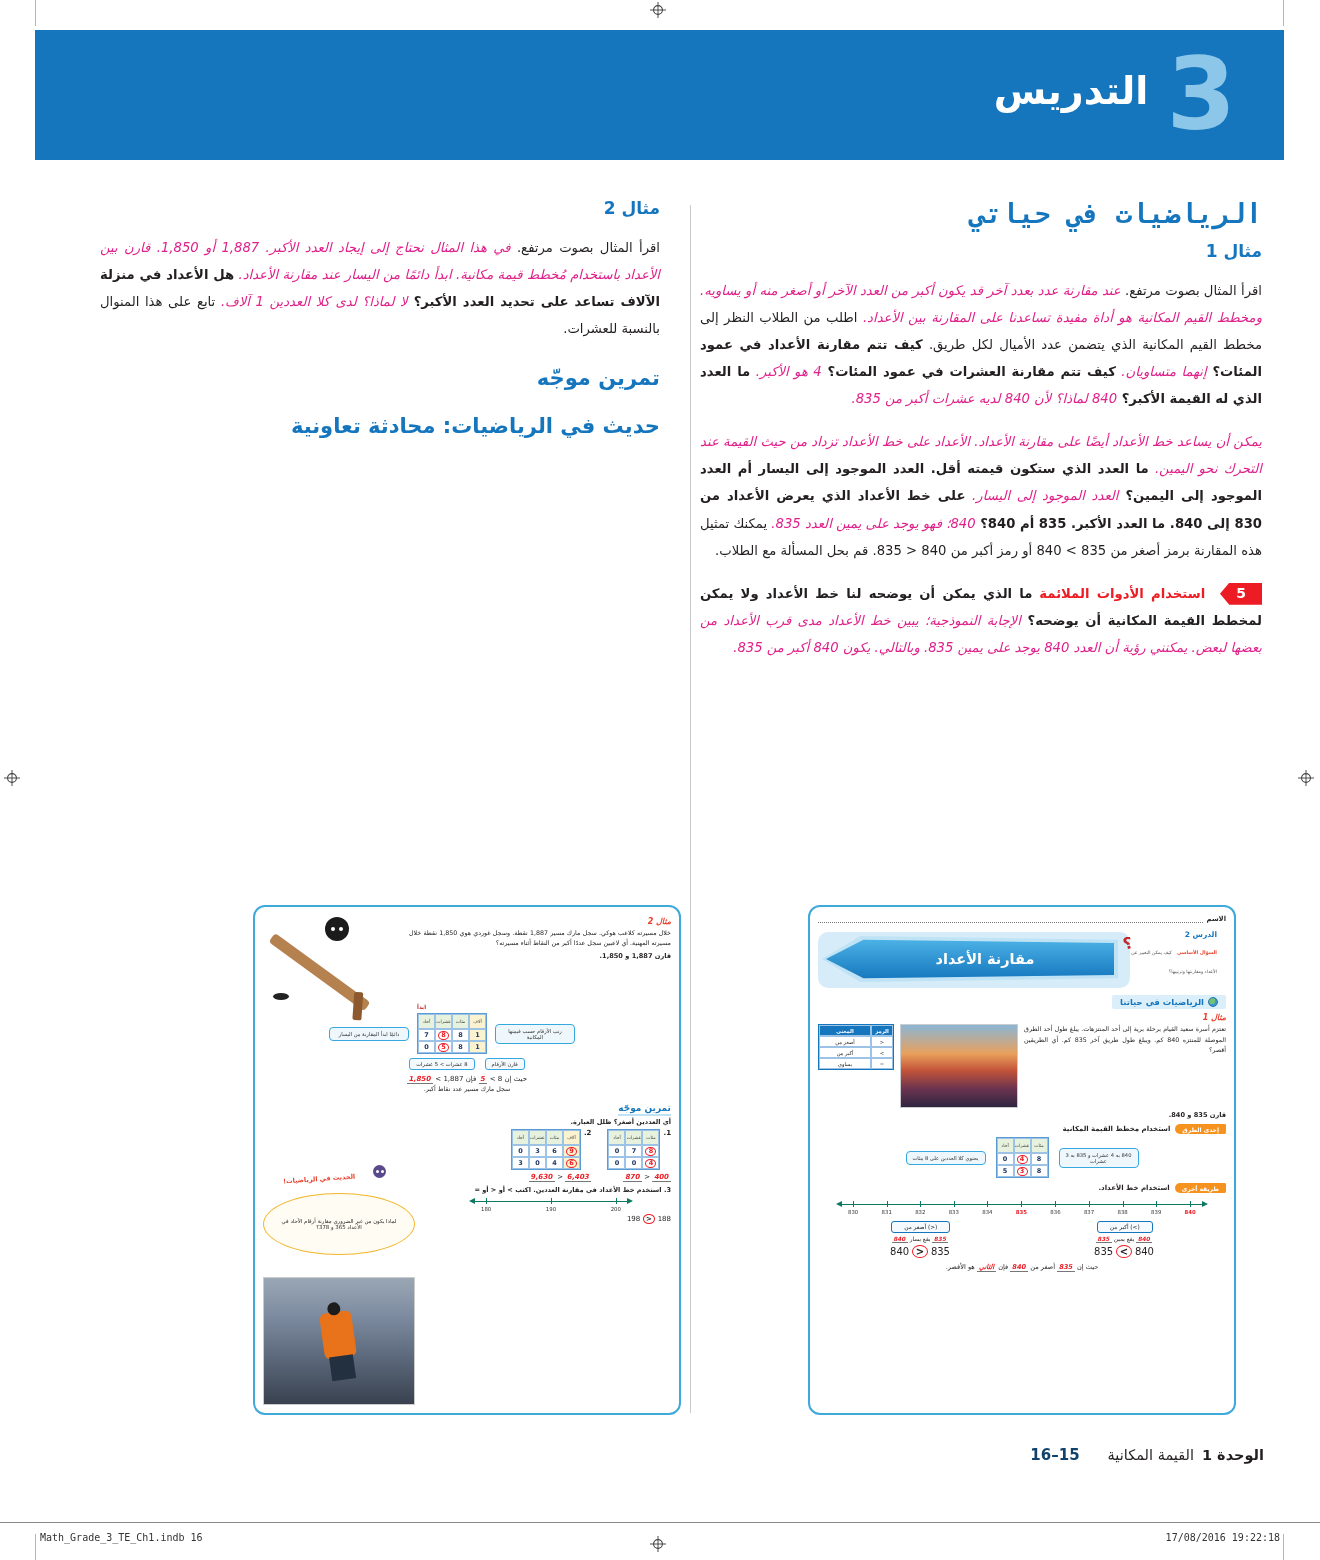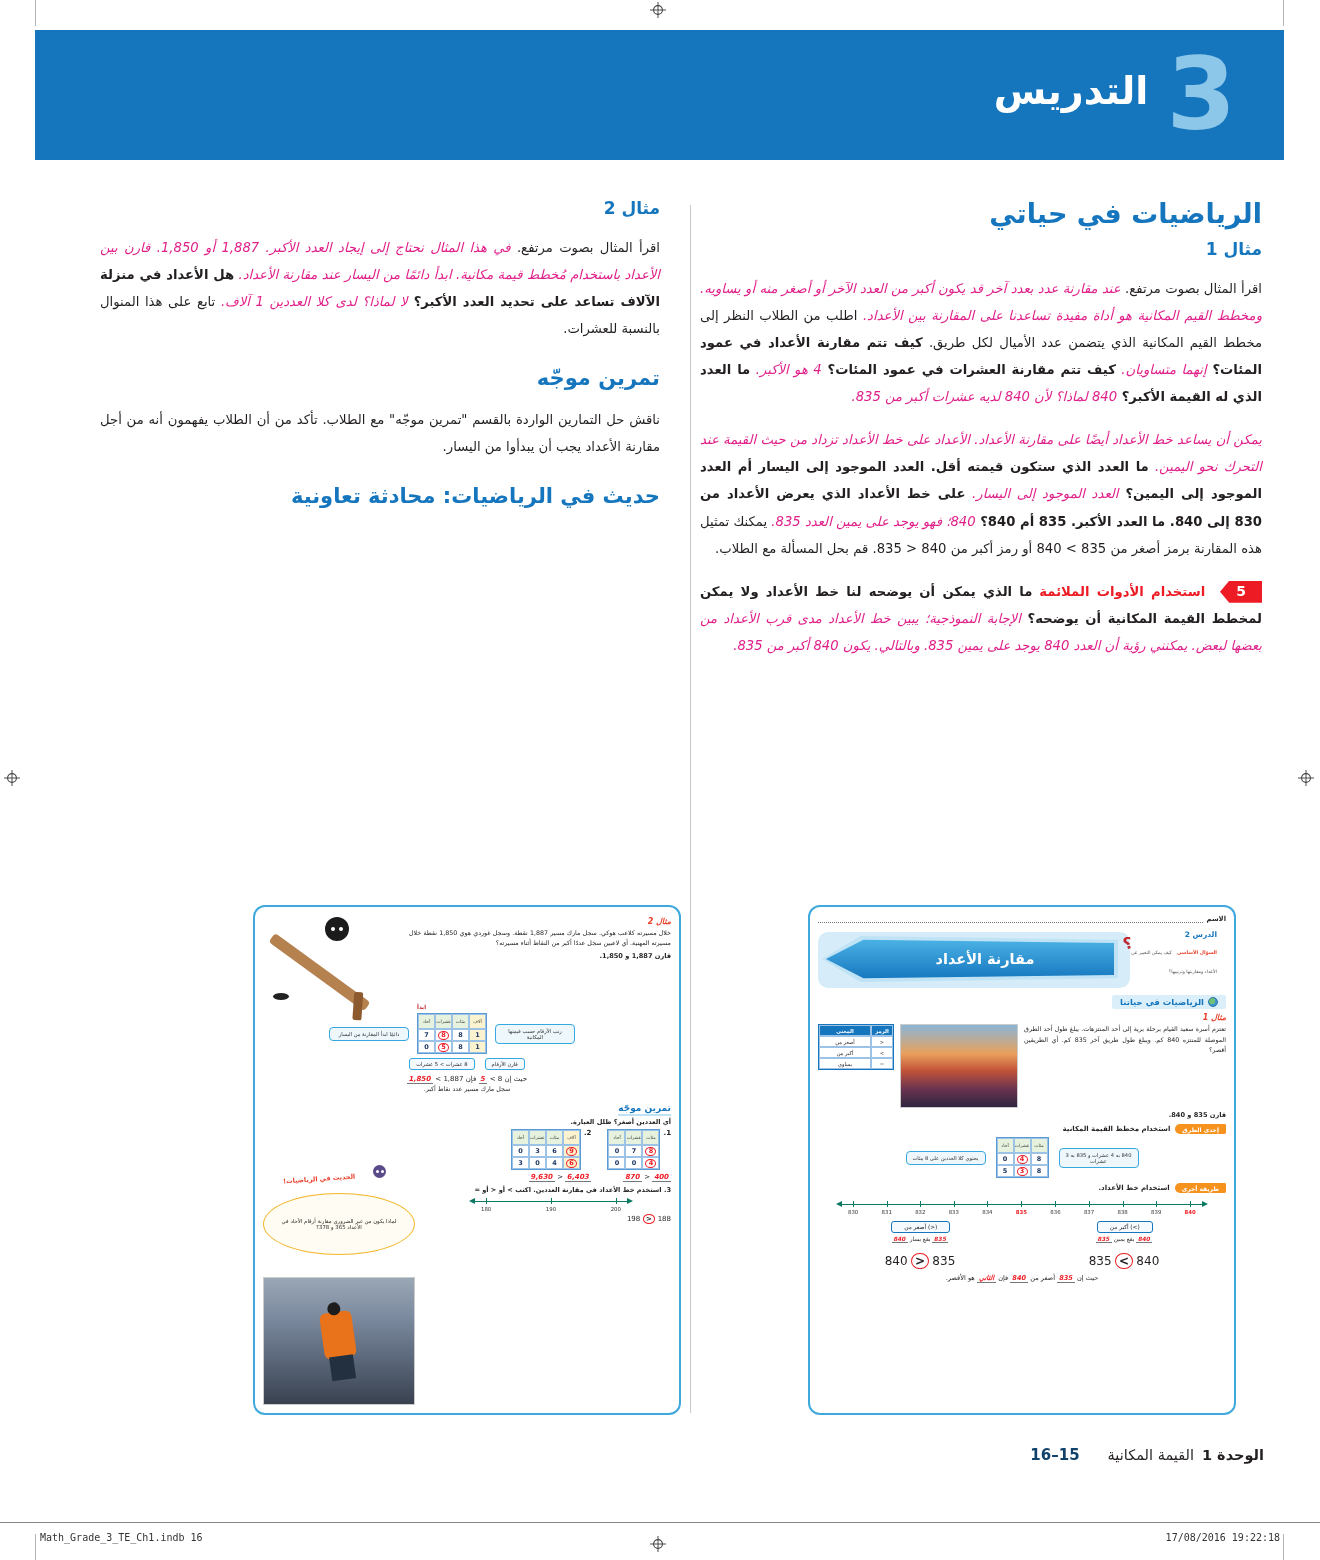--- a/index.html
+++ b/index.html
@@ -23,21 +23,21 @@
   .band-inner { position:absolute; right:48px; top:0; bottom:0; display:flex; align-items:center; gap:18px; direction:rtl; }
   .band-num { font-size:100px; font-weight:bold; color:#8cc6e9; line-height:.9; }
   .band-title { font-size:38px; font-weight:bold; color:#fff; padding-bottom:8px; }
 
   .v-divider { position:absolute; left:690px; top:205px; height:1208px; width:1px; background:#c9c9c9; }
 
   
   .col { position:absolute; top:198px; direction:rtl; text-align:justify; }
   .col-right { right:58px; width:562px; }
   .col-left { left:100px; width:560px; }
-  .h-main { font-size:27px; font-weight:bold; color:#1576be; margin-bottom:10px; }
+  .h-main { font-size:27px; font-weight:bold; color:#1576be; margin-bottom:10px;font-family:Liberation Mono, monospace; }
   .h-ex { font-size:17px; font-weight:bold; color:#1576be; margin-bottom:12px; }
   .h-sec { font-size:21px; font-weight:bold; color:#1576be; margin:24px 0 10px; }
   .para { font-size:13.2px; line-height:2.05; margin-bottom:16px;margin-top:16px; }
   .badge-para { margin-top:4px; }
   .badge { display:inline-flex; align-items:center; justify-content:center; width:42px; height:22px;
            background:#ed1c24; color:#fff; font-weight:bold; font-size:14px;
            clip-path:polygon(0 50%, 22% 0, 100% 0, 100% 100%, 22% 100%); margin-left:8px; vertical-align:middle; }
 
   .run-k { color:#231f20; }
   .run-q { color:#231f20; font-weight:bold; }
@@ -152,21 +152,21 @@
   .sym-row span:first-child { flex:0 0 22px; }
   .sym-head span { background:#1576be; color:#fff; font-weight:bold; }
   .method-row { display:flex; align-items:center; gap:5px; margin-top:5px; }
   .method-pill { background:#f6921e; color:#fff; font-weight:bold; font-size:6px; padding:1.5px 7px; border-radius:7px 2px 2px 7px; }
   .method-text { font-size:7px; font-weight:bold; }
   .sr-chart-row { display:flex; justify-content:center; align-items:center; gap:10px; margin-top:3px; }
   .nl-right { width:348px; margin:8px auto 0; }
   .boxes-row { display:flex; justify-content:space-around; direction:ltr; margin-top:6px; }
   .cmp-box { border:.9px solid #1576be; border-radius:3px; font-size:5.8px; padding:2px 12px; background:#f4fafe; }
   .pos-row, .comp-row { display:flex; justify-content:space-around; direction:ltr; margin-top:3px; font-size:5.8px; }
-  .comp-row { font-size:12px; margin-top:12px; }
+  .comp-row { font-size:10px; margin-top:4px; }
   .comp-row > div, .pos-row > div { direction:rtl; }
   .conclusion { font-size:6.6px; text-align:center; direction:rtl; margin-top:6px; }
 
   
   .page-footer { position:absolute; right:56px; top:1446px; direction:rtl; display:flex; gap:8px;
                  align-items:baseline; font-size:14.5px; color:#231f20; }
   .pf-unit { font-weight:bold; }
   .pf-pages { font-weight:bold; color:#10426b; margin-right:20px; font-size:15px; }
   .print-line { position:absolute; left:0; right:0; top:1522px; border-top:.8px solid #888; }
   .print-text { position:absolute; top:1532px; font-size:10px; color:#333; font-family:"DejaVu Sans Mono", monospace; }
@@ -226,21 +226,20 @@
       <span class="badge">5</span>
       <span class="run-r">استخدام الأدوات الملائمة</span>
       <span><span class="run-q"> ما الذي يمكن أن يوضحه لنا خط الأعداد ولا يمكن لمخطط القيمة المكانية أن يوضحه؟ </span><span class="run-m">الإجابة النموذجية؛ يبين خط الأعداد مدى قرب الأعداد من بعضها لبعض. يمكنني رؤية أن العدد 840 يوجد على يمين 835. وبالتالي. يكون 840 أكبر من 835.</span></span>
     </p>
   </section>
 
   <section class="col col-left">
     <h2 class="h-ex">مثال 2</h2>
     <p class="para"><span class="run-k">اقرأ المثال بصوت مرتفع. </span><span class="run-m">في هذا المثال نحتاج إلى إيجاد العدد الأكبر. 1,887 أو 1,850. قارن بين الأعداد باستخدام مُخطط قيمة مكانية. ابدأ دائمًا من اليسار عند مقارنة الأعداد. </span><span class="run-q">هل الأعداد في منزلة الآلاف تساعد على تحديد العدد الأكبر؟ </span><span class="run-m">لا لماذا؟ لدى كلا العددين 1 آلاف. </span><span class="run-k">تابع على هذا المنوال بالنسبة للعشرات.</span></p>
     <h3 class="h-sec">تمرين موجّه</h3>
-    <p class="para"><span class="run-k">ناقش حل التمارين الواردة بالقسم "تمرين موجّه" مع الطلاب. تأكد من أن الطلاب يفهمون أنه من أجل مقارنة الأعداد يجب أن يبدأوا من اليسار.</span></p>
     <h3 class="h-sec">حديث في الرياضيات: محادثة تعاونية</h3>
   </section>
 
   <div class="thumb thumb-left">
     <div class="tl-top">
       <div class="crest">
           <i></i>
           <i></i>
         </div>
       <div class="stick">

